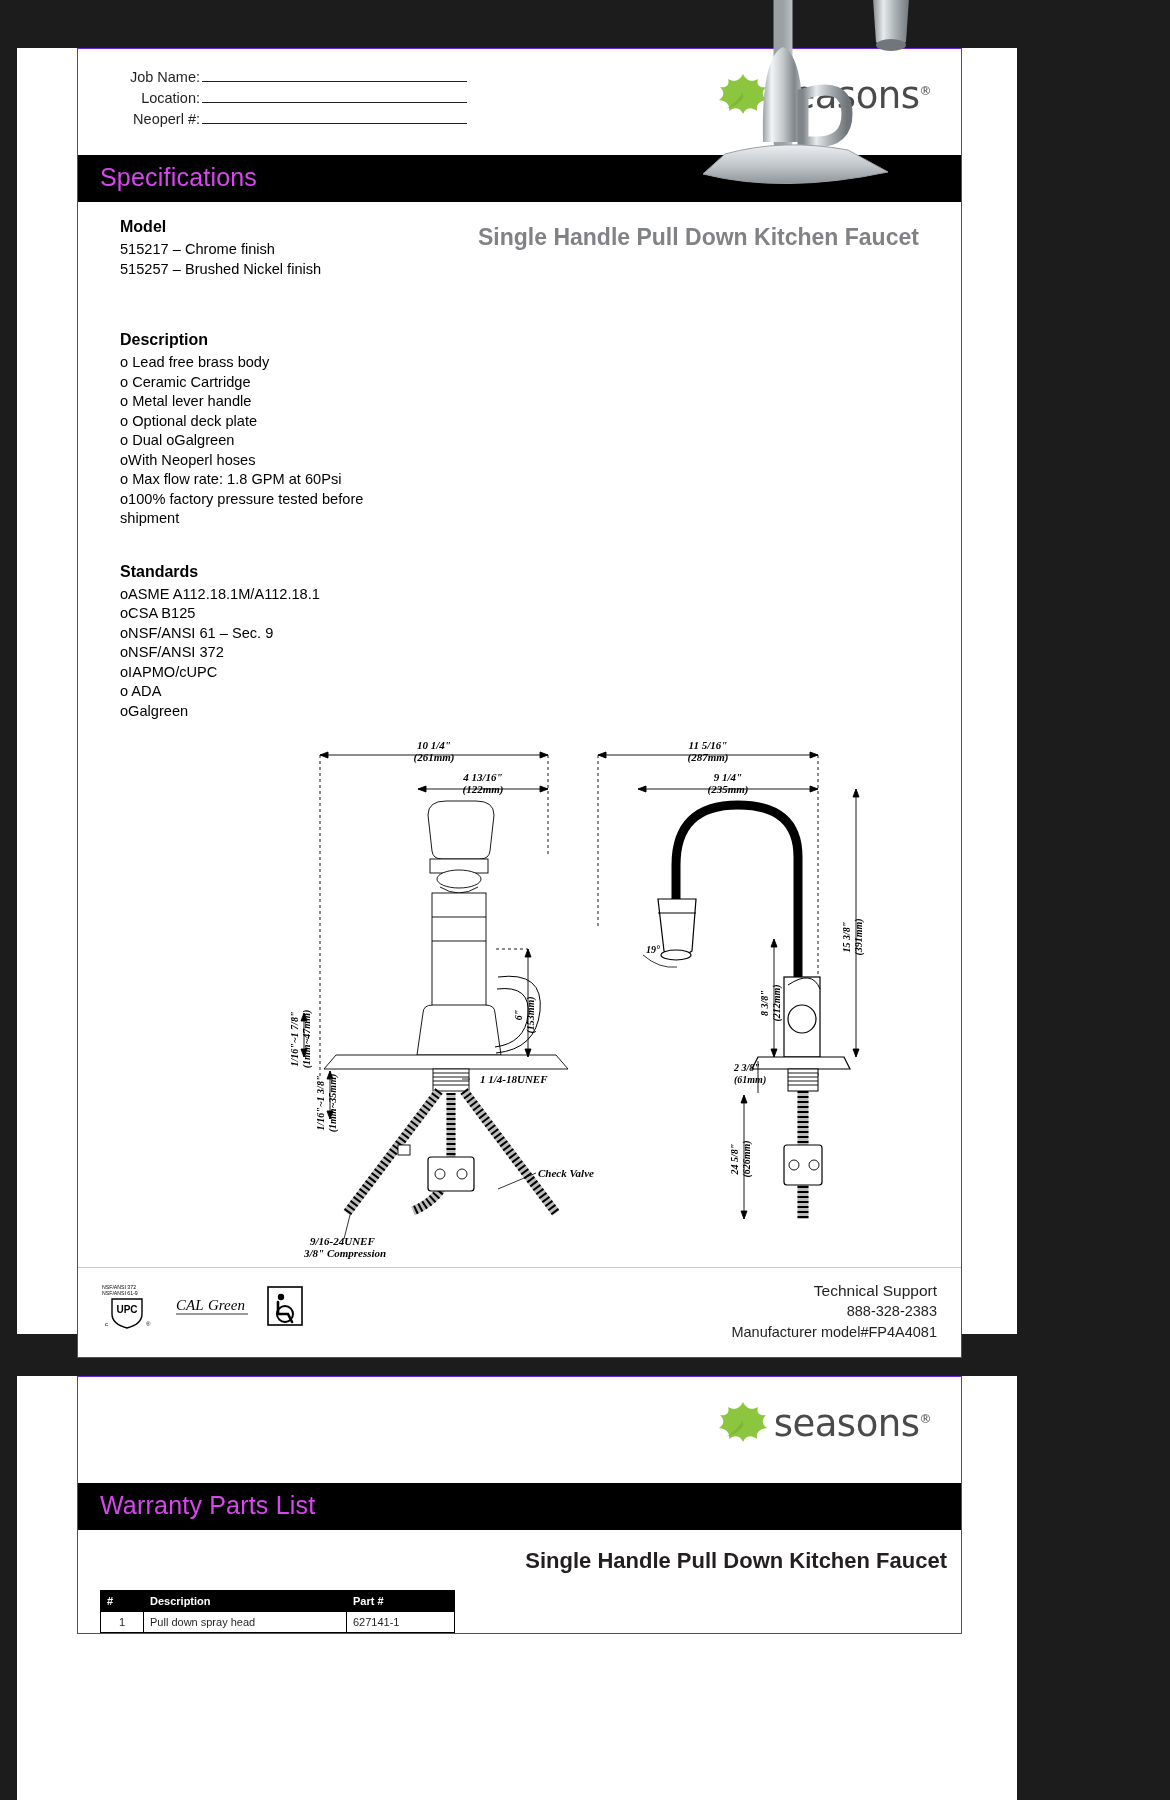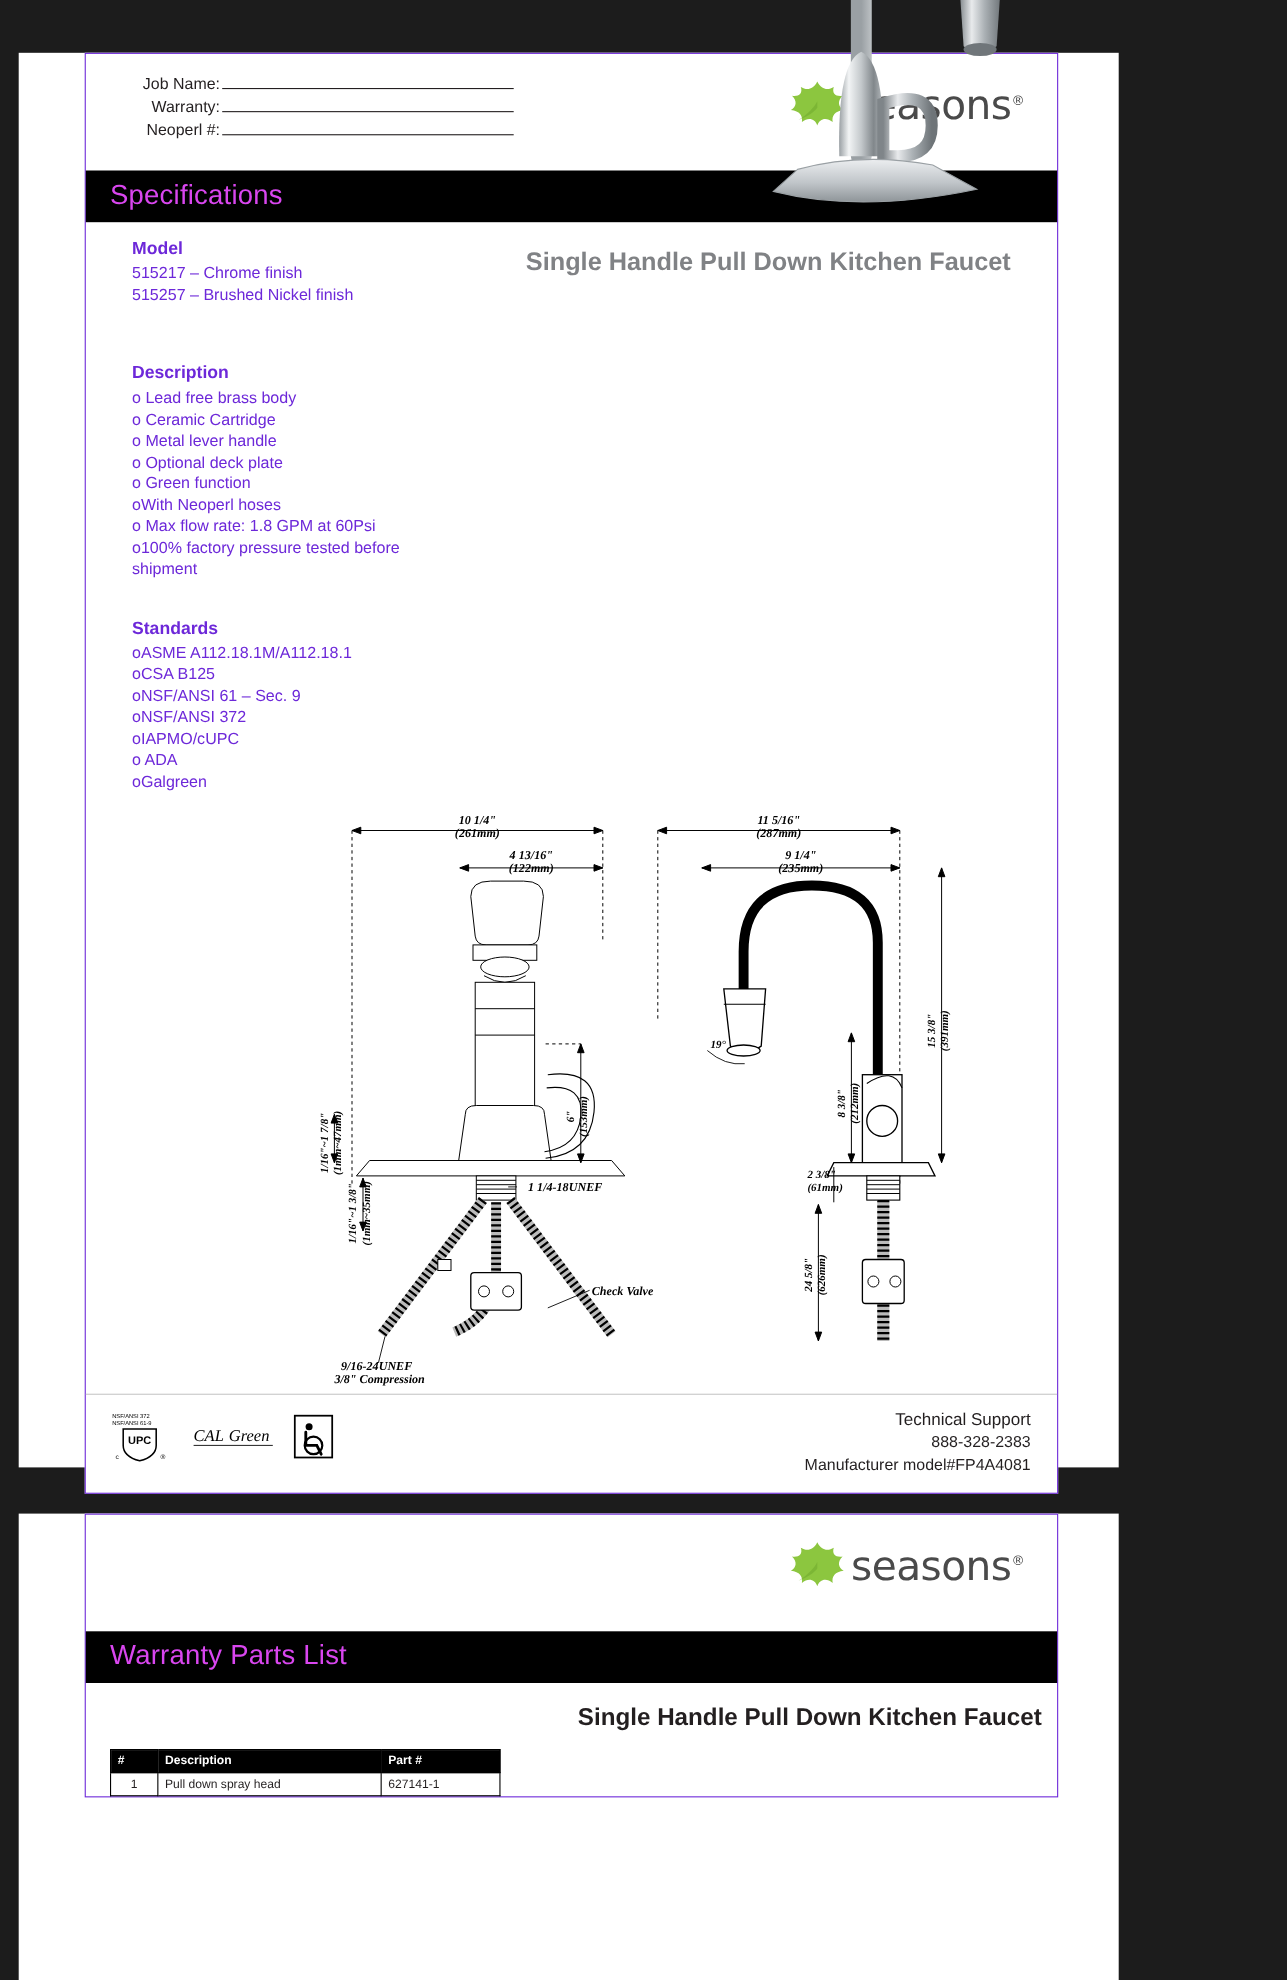--- a/index.html
+++ b/index.html
@@ -122,21 +122,21 @@
     top: 22px;
     font-size: 23px;
     font-weight: bold;
     color: #808285;
     white-space: nowrap;
   }
   .leftcol {
     width: 330px;
     padding-left: 22px;
     font-size: 14.6px;
-    color: #6d28d9;
+    color: #000000;
   }
   .sec-head {
     font-weight: bold;
     font-size: 16px;
     margin-bottom: 4px;
   }
   .sec-line {
     line-height: 19.5px;
   }
   .gap-lg { height: 52px; }
@@ -223,21 +223,21 @@
   <div class="page page1">
     <div class="sheet">
 
       <div class="doc-header">
         <div class="jobfields">
           <div class="jobrow">
             <span class="lbl">Job Name:</span>
             <span class="rule"></span>
           </div>
           <div class="jobrow">
-            <span class="lbl">Warranty:</span>
+            <span class="lbl">Location:</span>
             <span class="rule"></span>
           </div>
           <div class="jobrow">
             <span class="lbl">Neoperl #:</span>
             <span class="rule"></span>
           </div>
         </div>
         <div class="brand">
           <span class="leaf">
             <svg width="54" height="44" viewBox="0 0 54 44">
@@ -260,21 +260,21 @@
           <div class="sec-line">515217 – Chrome finish</div>
           <div class="sec-line">515257 – Brushed Nickel finish</div>
 
           <div class="gap-lg"></div>
 
           <div class="sec-head">Description</div>
           <div class="sec-line">o Lead free brass body</div>
           <div class="sec-line">o Ceramic Cartridge</div>
           <div class="sec-line">o Metal lever handle</div>
           <div class="sec-line">o Optional deck plate</div>
-          <div class="sec-line">o Green function</div>
+          <div class="sec-line">o Dual oGalgreen</div>
           <div class="sec-line">oWith Neoperl hoses</div>
           <div class="sec-line">o Max flow rate: 1.8 GPM at 60Psi</div>
           <div class="sec-line">o100% factory pressure tested before</div>
           <div class="sec-line">shipment</div>
 
           <div class="gap-md"></div>
 
           <div class="sec-head">Standards</div>
           <div class="sec-line">oASME A112.18.1M/A112.18.1</div>
           <div class="sec-line">oCSA B125</div>

